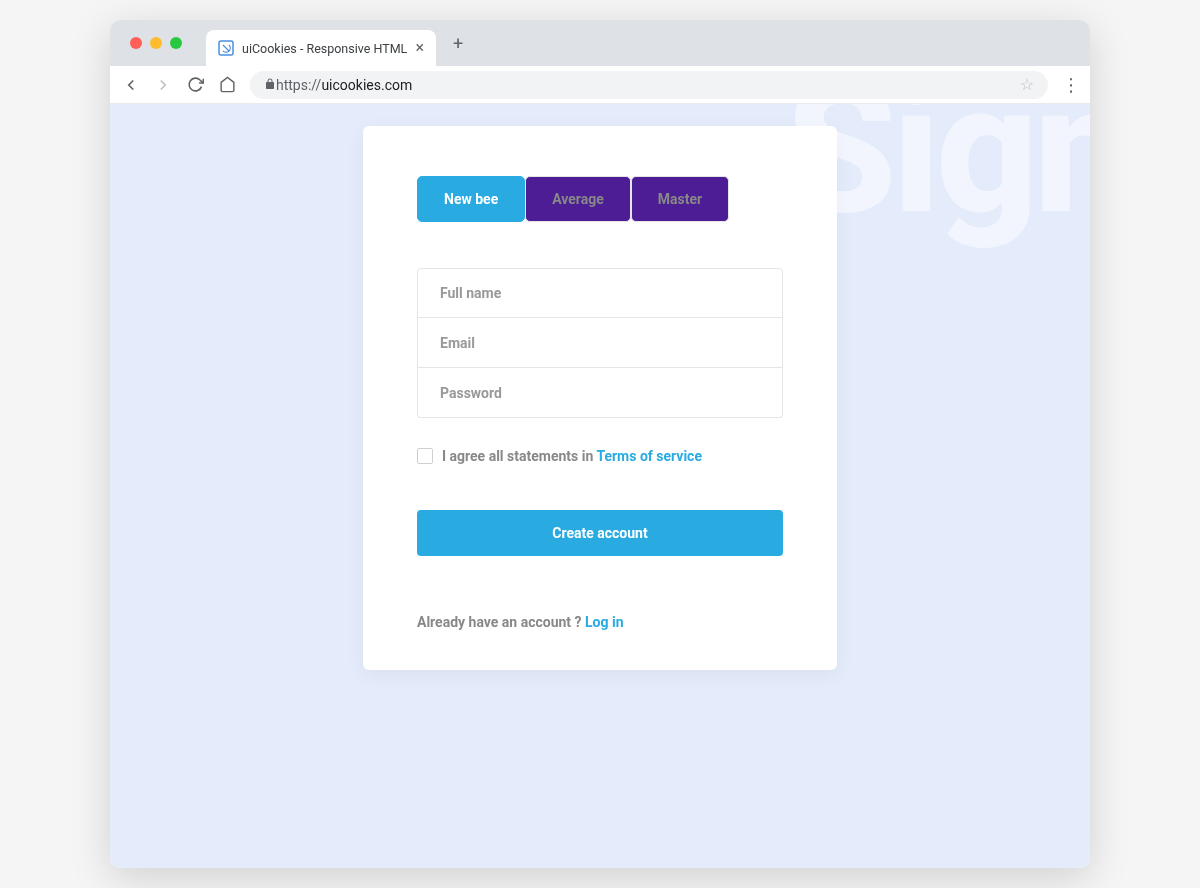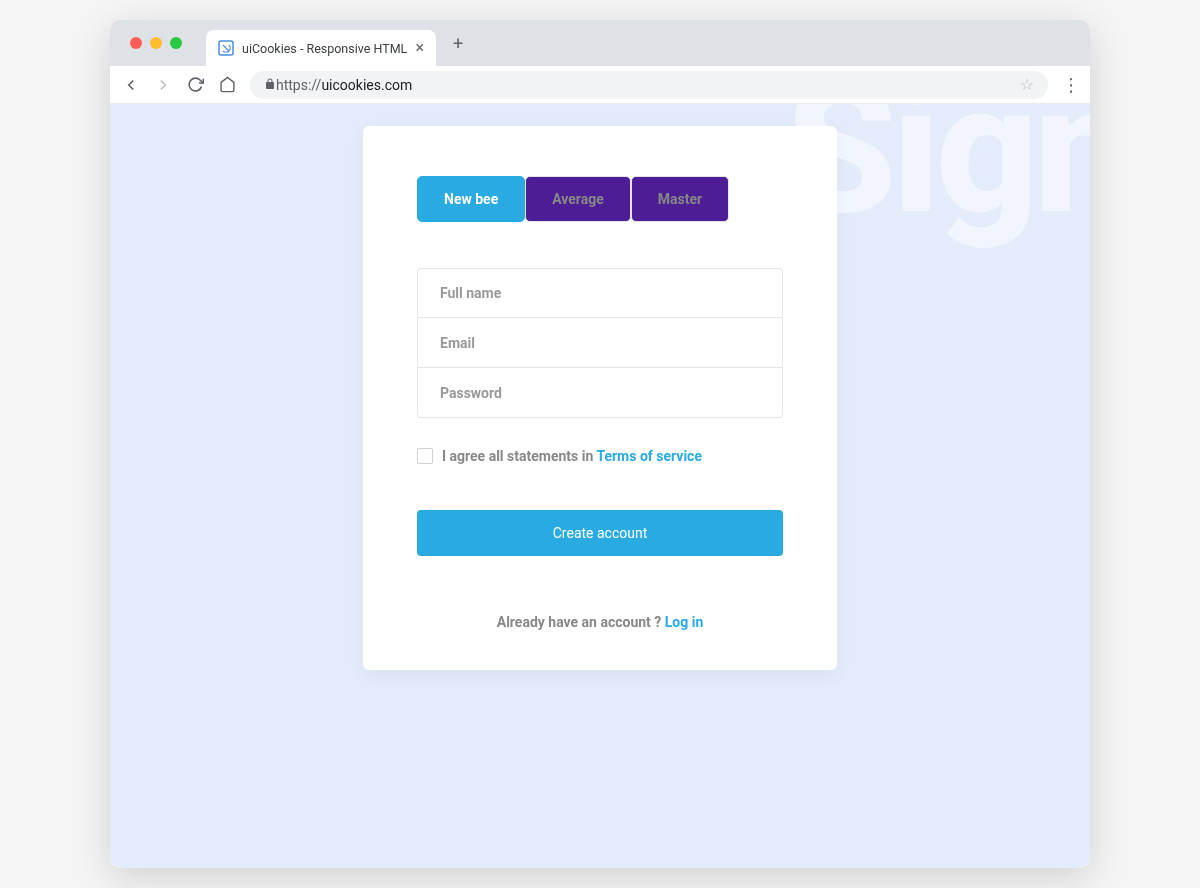--- a/index.html
+++ b/index.html
@@ -247,26 +247,26 @@
       cursor: pointer;
     }
     .submit-btn {
       width: 100%;
       height: 46px;
       background: #29abe2;
       border: none;
       border-radius: 4px;
       color: #fff;
       font-size: 14px;
-      font-weight: 400;
+      font-weight: 700;
       cursor: pointer;
       margin-bottom: 58px;
     }
     .login-row {
-      text-align: center;
+      text-align: left;
       font-size: 14px;
       font-weight: 700;
       color: #888;
     }
     .login-link {
       color: #29abe2;
       cursor: pointer;
     }
   </style>
 </head>

